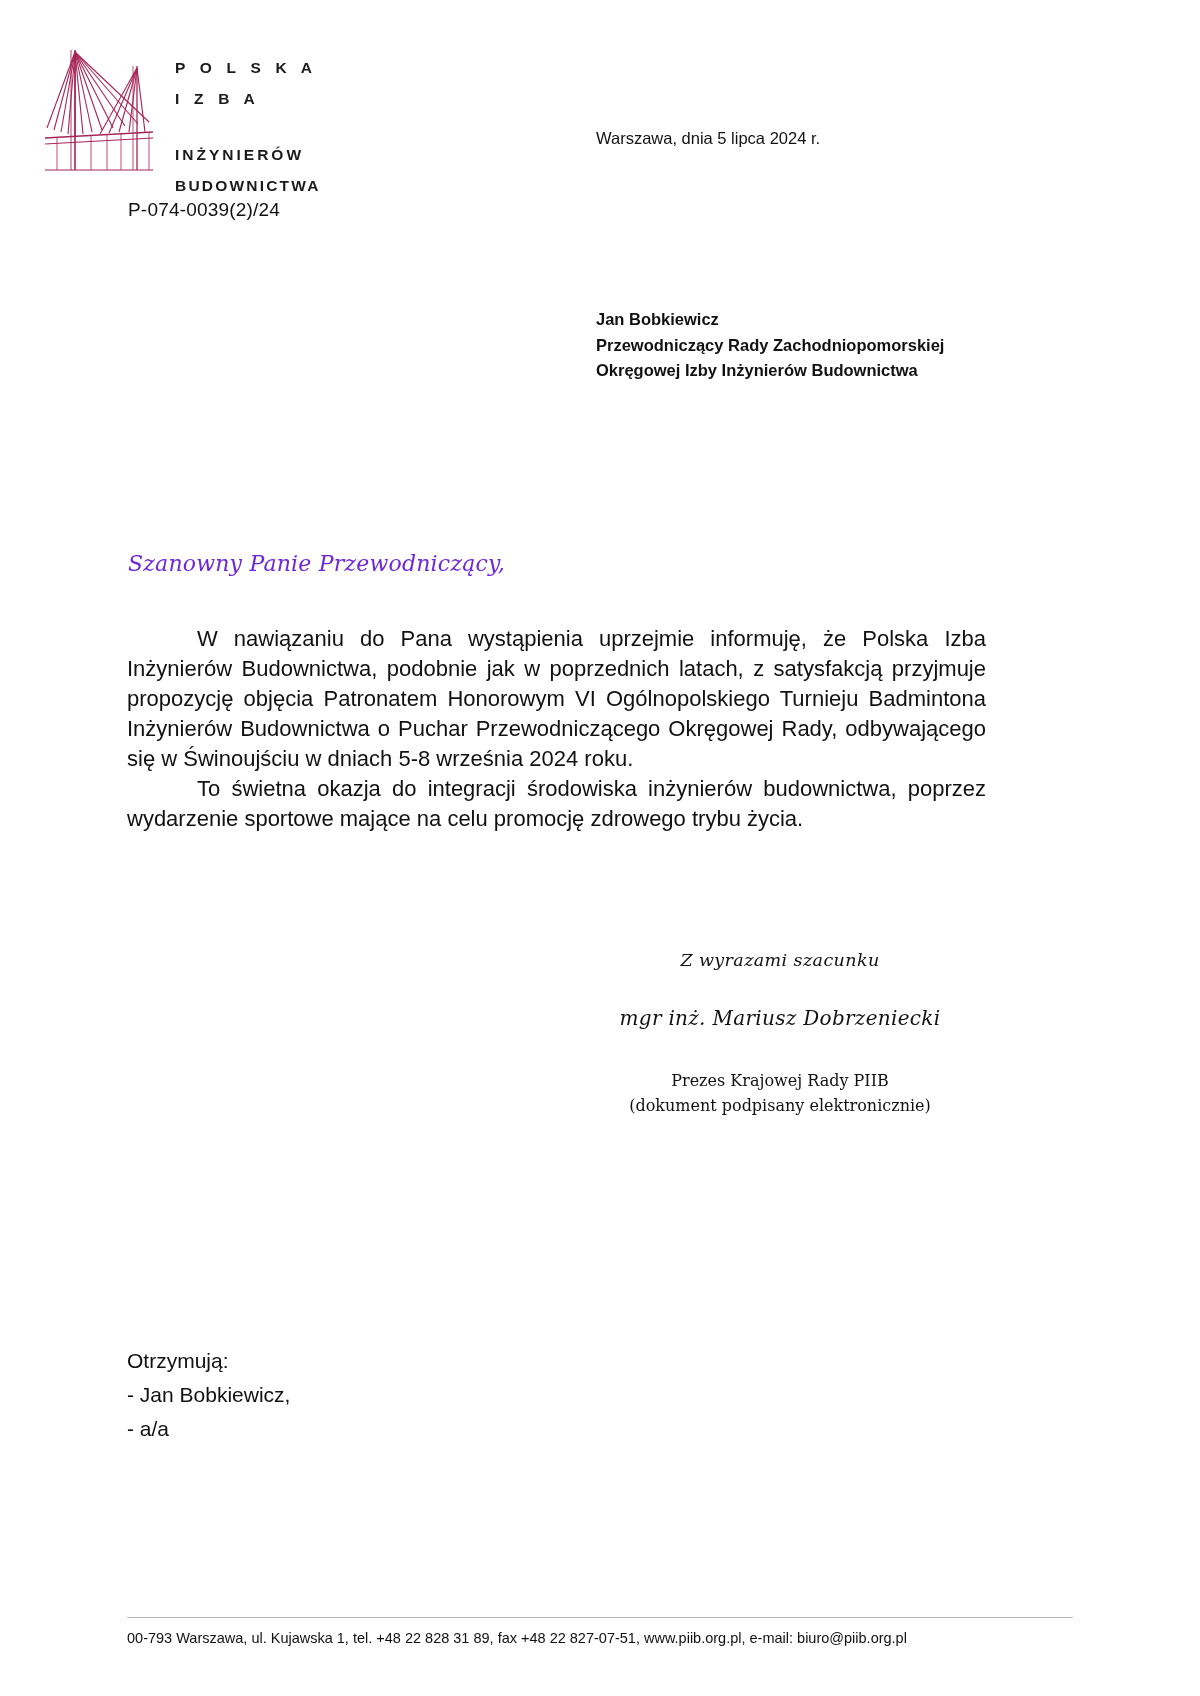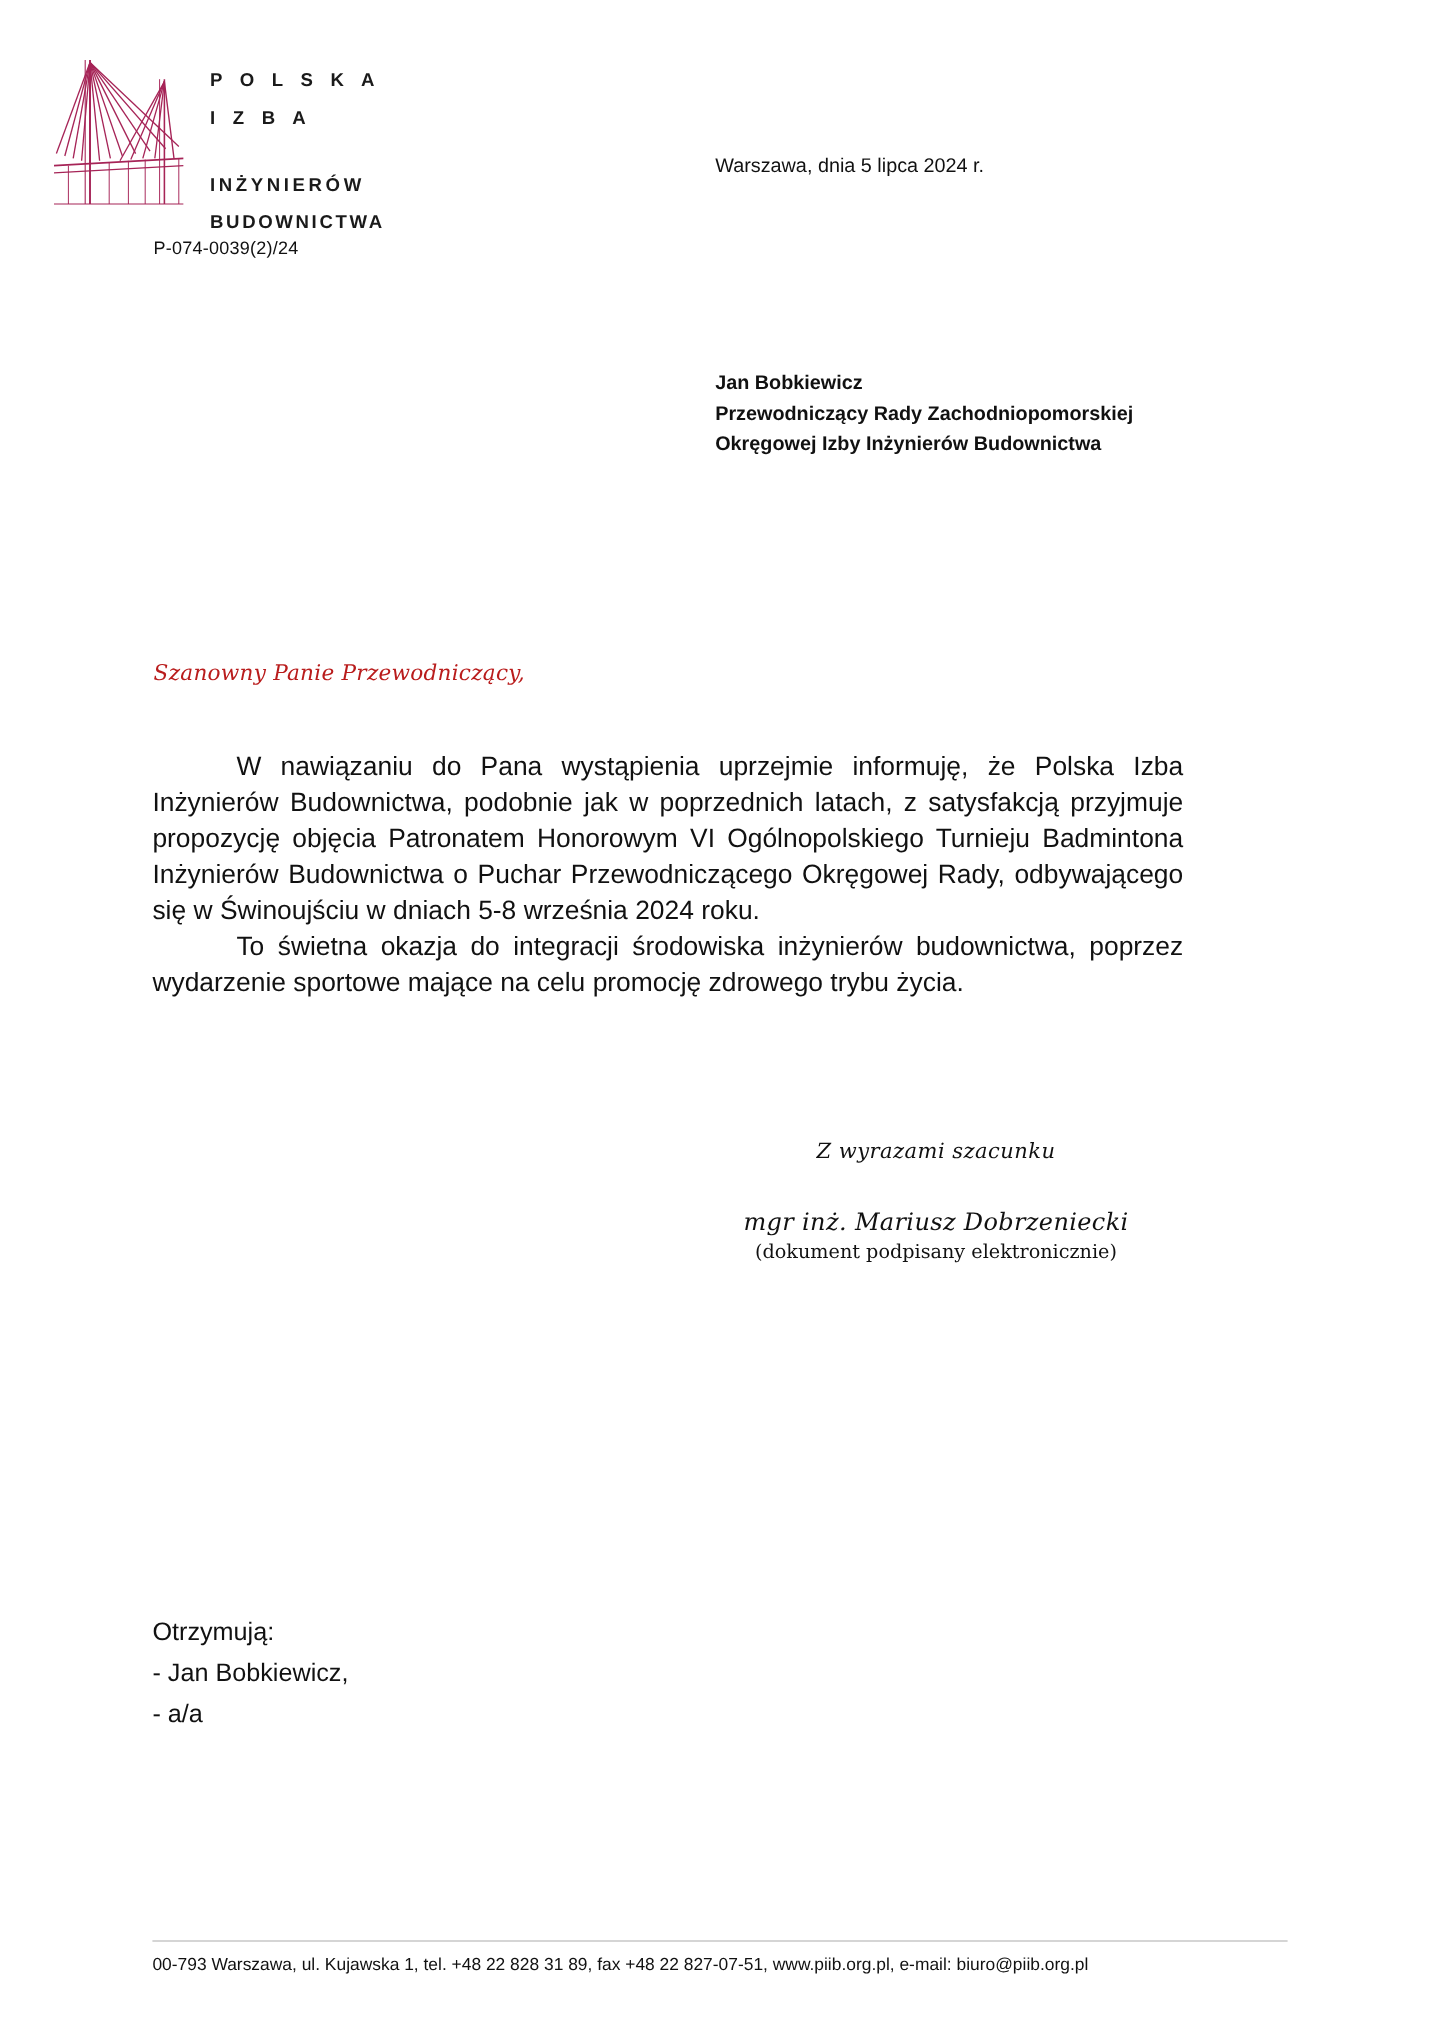--- a/index.html
+++ b/index.html
@@ -57,21 +57,21 @@
   .logo-words div.w-inzynierow {
     letter-spacing: 3.0px;
     margin-top: 25px;
   }
 
   
   .refno {
     position: absolute;
     left: 128px;
     top: 199px;
-    font-size: 15px;
+    font-size: 19px;
     color: #111;
     letter-spacing: 0.2px;
   }
 
   
   .date {
     position: absolute;
     left: 596px;
     top: 129px;
     font-size: 16.5px;
@@ -90,22 +90,22 @@
   }
   .addressee div { white-space: nowrap; }
 
   
   .salutation {
     position: absolute;
     left: 128px;
     top: 551px;
     font-family: "DejaVu Serif", serif;
     font-style: italic;
-    font-size: 18px;
-    color: #b91c1c;
+    font-size: 22px;
+    color: #6d28d9;
     letter-spacing: 0.2px;
   }
 
   
   .body-text {
     position: absolute;
     left: 127px;
     top: 624px;
     width: 859px;
     font-size: 22px;
@@ -247,20 +247,21 @@
   <div class="salutation">Szanowny Panie Przewodniczący,</div>
 
   <div class="body-text">
     <p>W nawiązaniu do Pana wystąpienia uprzejmie informuję, że Polska Izba Inżynierów Budownictwa, podobnie jak w poprzednich latach, z satysfakcją przyjmuje propozycję objęcia Patronatem Honorowym VI Ogólnopolskiego Turnieju Badmintona Inżynierów Budownictwa o Puchar Przewodniczącego Okręgowej Rady, odbywającego się w Świnoujściu w dniach 5-8 września 2024 roku.</p>
     <p>To świetna okazja do integracji środowiska inżynierów budownictwa, poprzez wydarzenie sportowe  mające na celu promocję zdrowego trybu życia.</p>
   </div>
 
   <div class="closing">
     <div class="regards">Z wyrazami szacunku</div>
     <div class="signature">mgr inż. Mariusz Dobrzeniecki</div>
+    <div class="role">Prezes Krajowej Rady PIIB</div>
     <div class="note">(dokument podpisany elektronicznie)</div>
   </div>
 
   <div class="recipients">
     <div>Otrzymują:</div>
     <div>- Jan Bobkiewicz,</div>
     <div>- a/a</div>
   </div>
 
   <div class="footer-rule"></div>

